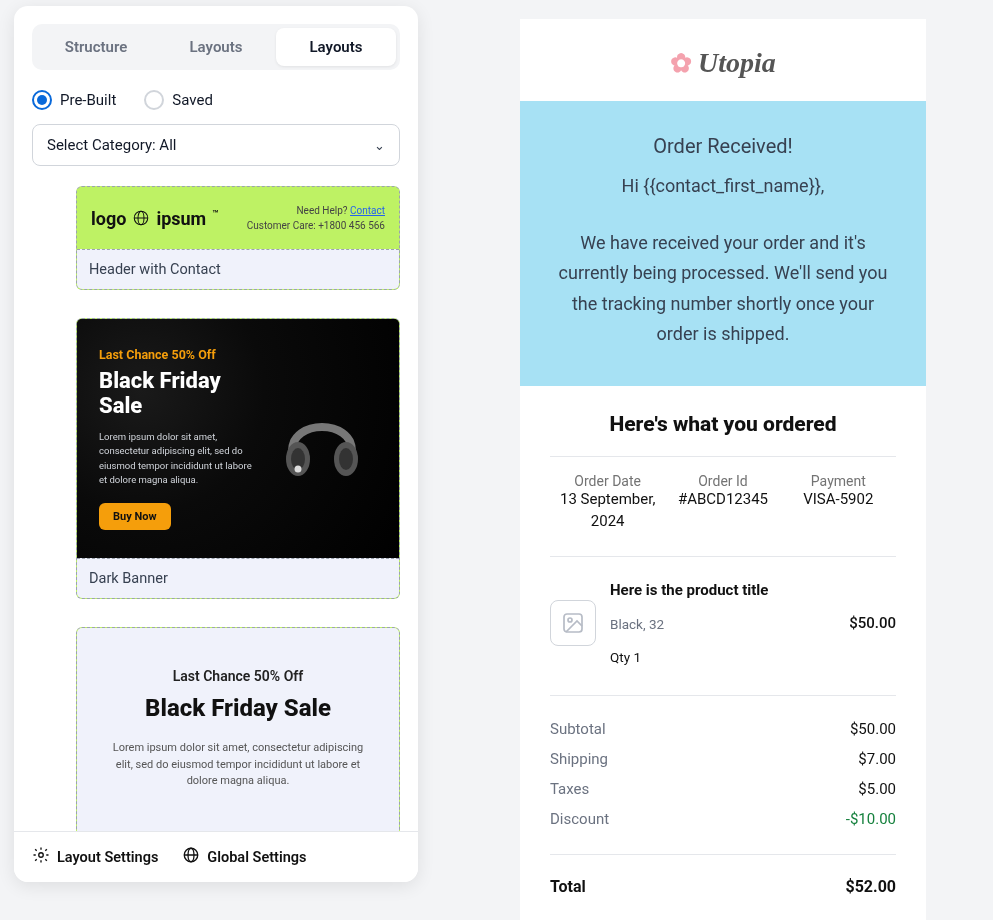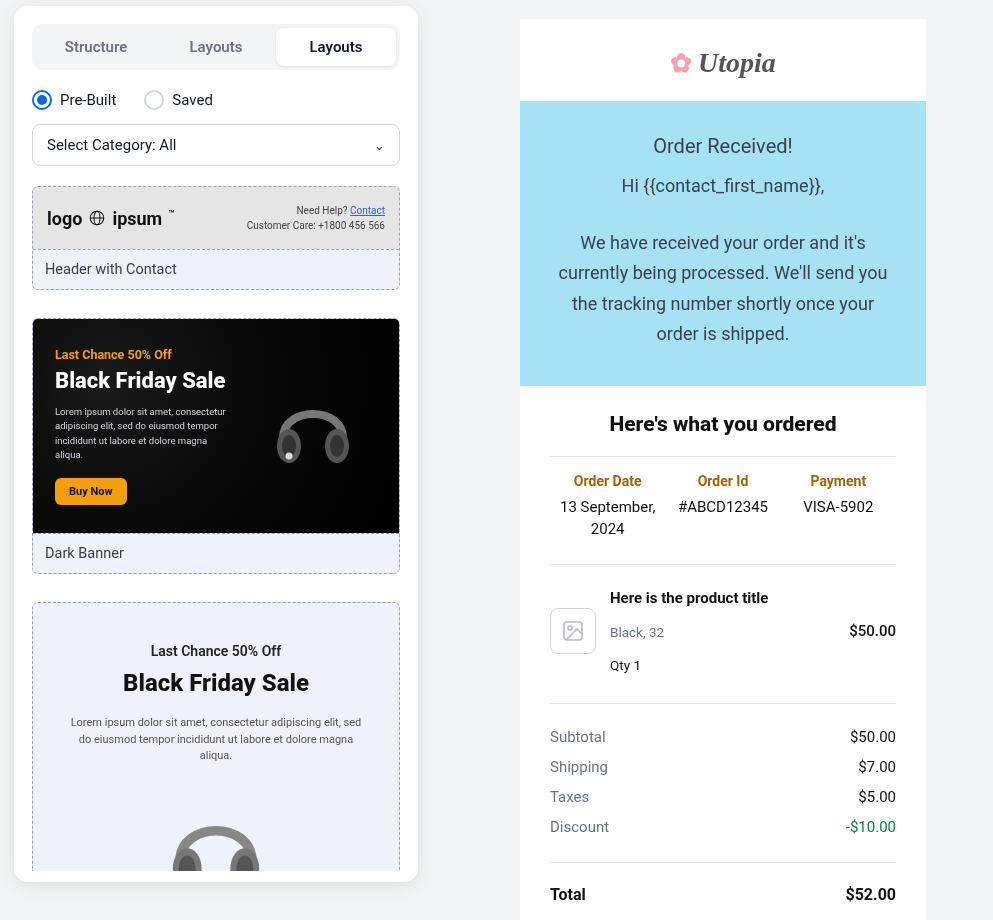--- a/index.html
+++ b/index.html
@@ -102,21 +102,22 @@
   }
   .layouts-scroll::-webkit-scrollbar { width: 8px; }
   .layouts-scroll::-webkit-scrollbar-thumb { background: #9ca3af; border-radius: 4px; }
   .layouts-scroll::-webkit-scrollbar-track { background: transparent; }
 
   .layout-card {
     border: 1px dashed #9ca3af;
     border-radius: 6px;
     margin-bottom: 28px;
     overflow: hidden;
-    background: #e5e5e5;
+    background: #bef264;
+    margin-left: 44px;
   }
   .layout-card .label {
     border-top: 1px dashed #9ca3af;
     padding: 11px 12px;
     font-size: 14.5px;
     color: #374151;
     background: #f0f2fb;
   }
 
   
@@ -253,21 +254,21 @@
     padding-bottom: 20px;
     border-bottom: 1px solid #e5e7eb;
   }
 
   .pv-meta {
     display: flex;
     padding: 16px 0 24px;
     border-bottom: 1px solid #e5e7eb;
   }
   .pv-meta-col { flex: 1; text-align: center; }
-  .pv-meta-label { font-size: 14px; font-weight: 700; color: #a16207; margin-bottom: 8px; }
+  .pv-meta-label { font-size: 14px; font-weight: 400; color: #737373; margin-bottom: 0; }
   .pv-meta-val { font-size: 15px; color: #111; line-height: 1.45; }
 
   .pv-item {
     display: flex;
     align-items: center;
     gap: 14px;
     padding: 24px 0 30px;
     border-bottom: 1px solid #e5e7eb;
   }
   .pv-item-img {
@@ -399,20 +400,41 @@
             <circle cx="26" cy="78" r="3.5" fill="#eee"></circle>
             <ellipse cx="74" cy="68" rx="12" ry="17" fill="#777"></ellipse>
             <ellipse cx="74" cy="68" rx="7" ry="11" fill="#555"></ellipse>
           </svg>
         </div>
       </div>
     </div>
 
   </div>
 
+  <div class="bottom-bar">
+    <div class="bb-item">
+      <span>
+        <svg viewBox="0 0 24 24" fill="none" stroke="#111" stroke-width="1.8">
+          <circle cx="12" cy="12" r="3"></circle>
+          <path d="M12 2v3M12 19v3M4.2 4.2l2.1 2.1M17.7 17.7l2.1 2.1M2 12h3M19 12h3M4.2 19.8l2.1-2.1M17.7 6.3l2.1-2.1"></path>
+        </svg>
+      </span>
+      <span>Layout Settings</span>
+    </div>
+    <div class="bb-item">
+      <span>
+        <svg viewBox="0 0 24 24" fill="none" stroke="#111" stroke-width="1.8">
+          <circle cx="12" cy="12" r="9"></circle>
+          <ellipse cx="12" cy="12" rx="4" ry="9"></ellipse>
+          <line x1="3" y1="12" x2="21" y2="12"></line>
+        </svg>
+      </span>
+      <span>Global Settings</span>
+    </div>
+  </div>
 </div>
 
 <div class="preview">
   <div class="pv-logo">
     <span class="pv-logo-inner">
       <span class="flower">✿</span>
       <span>Utopia</span>
     </span>
   </div>
 

